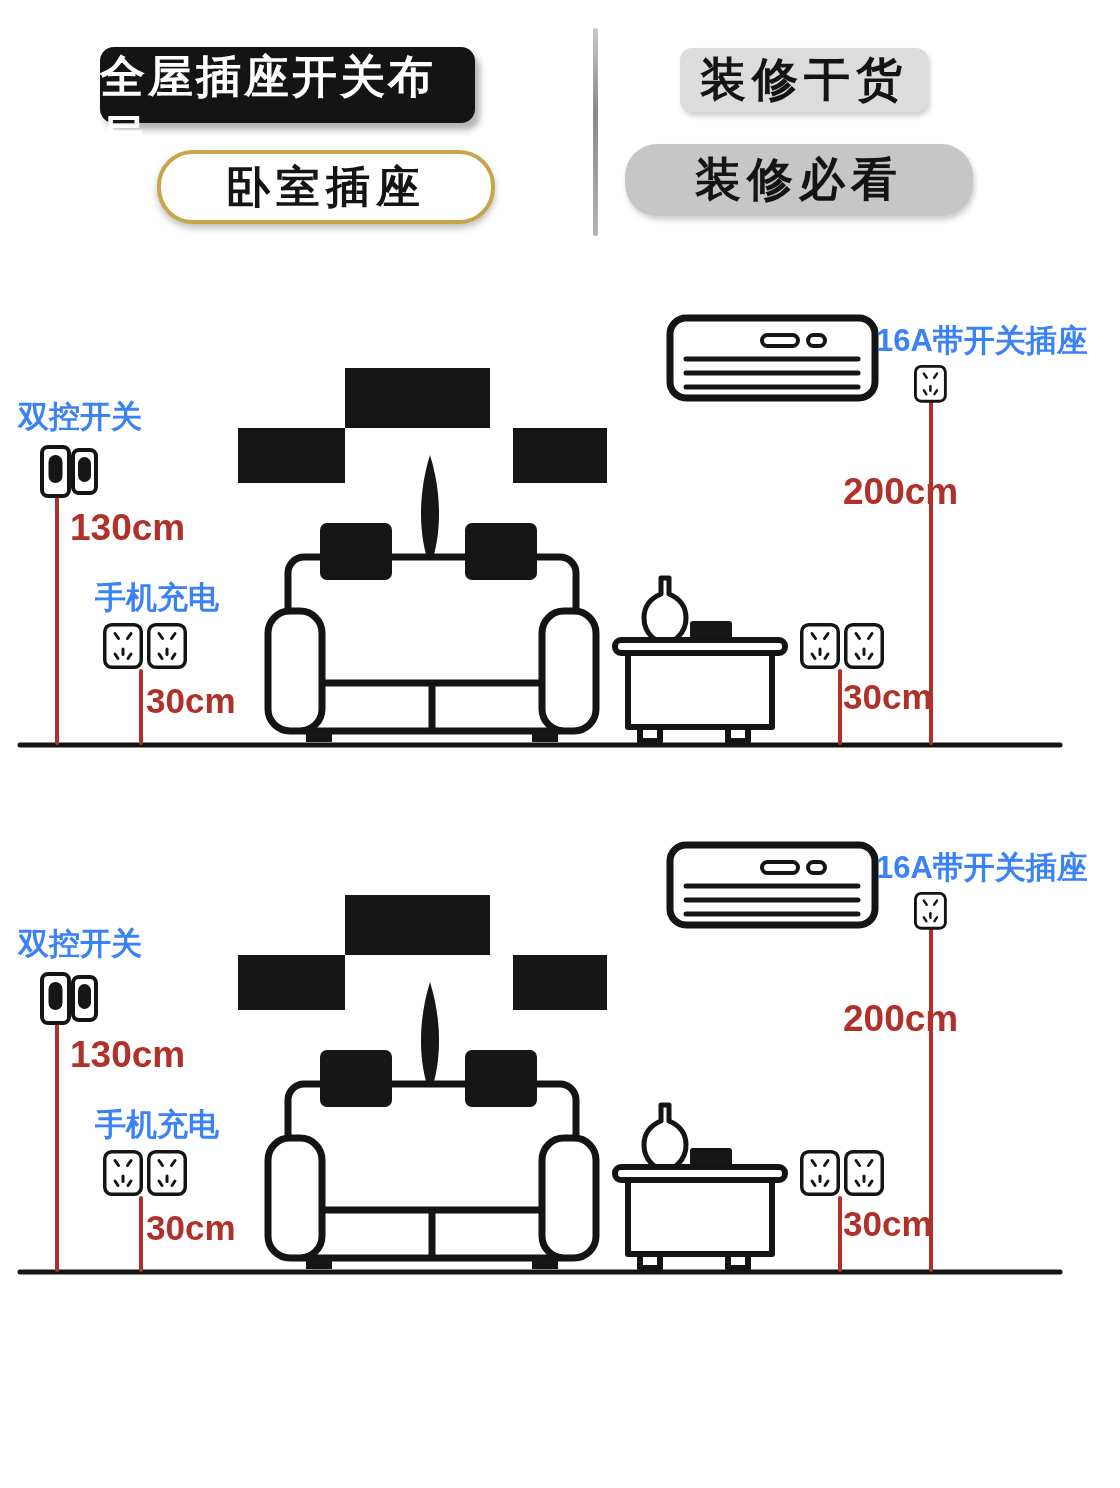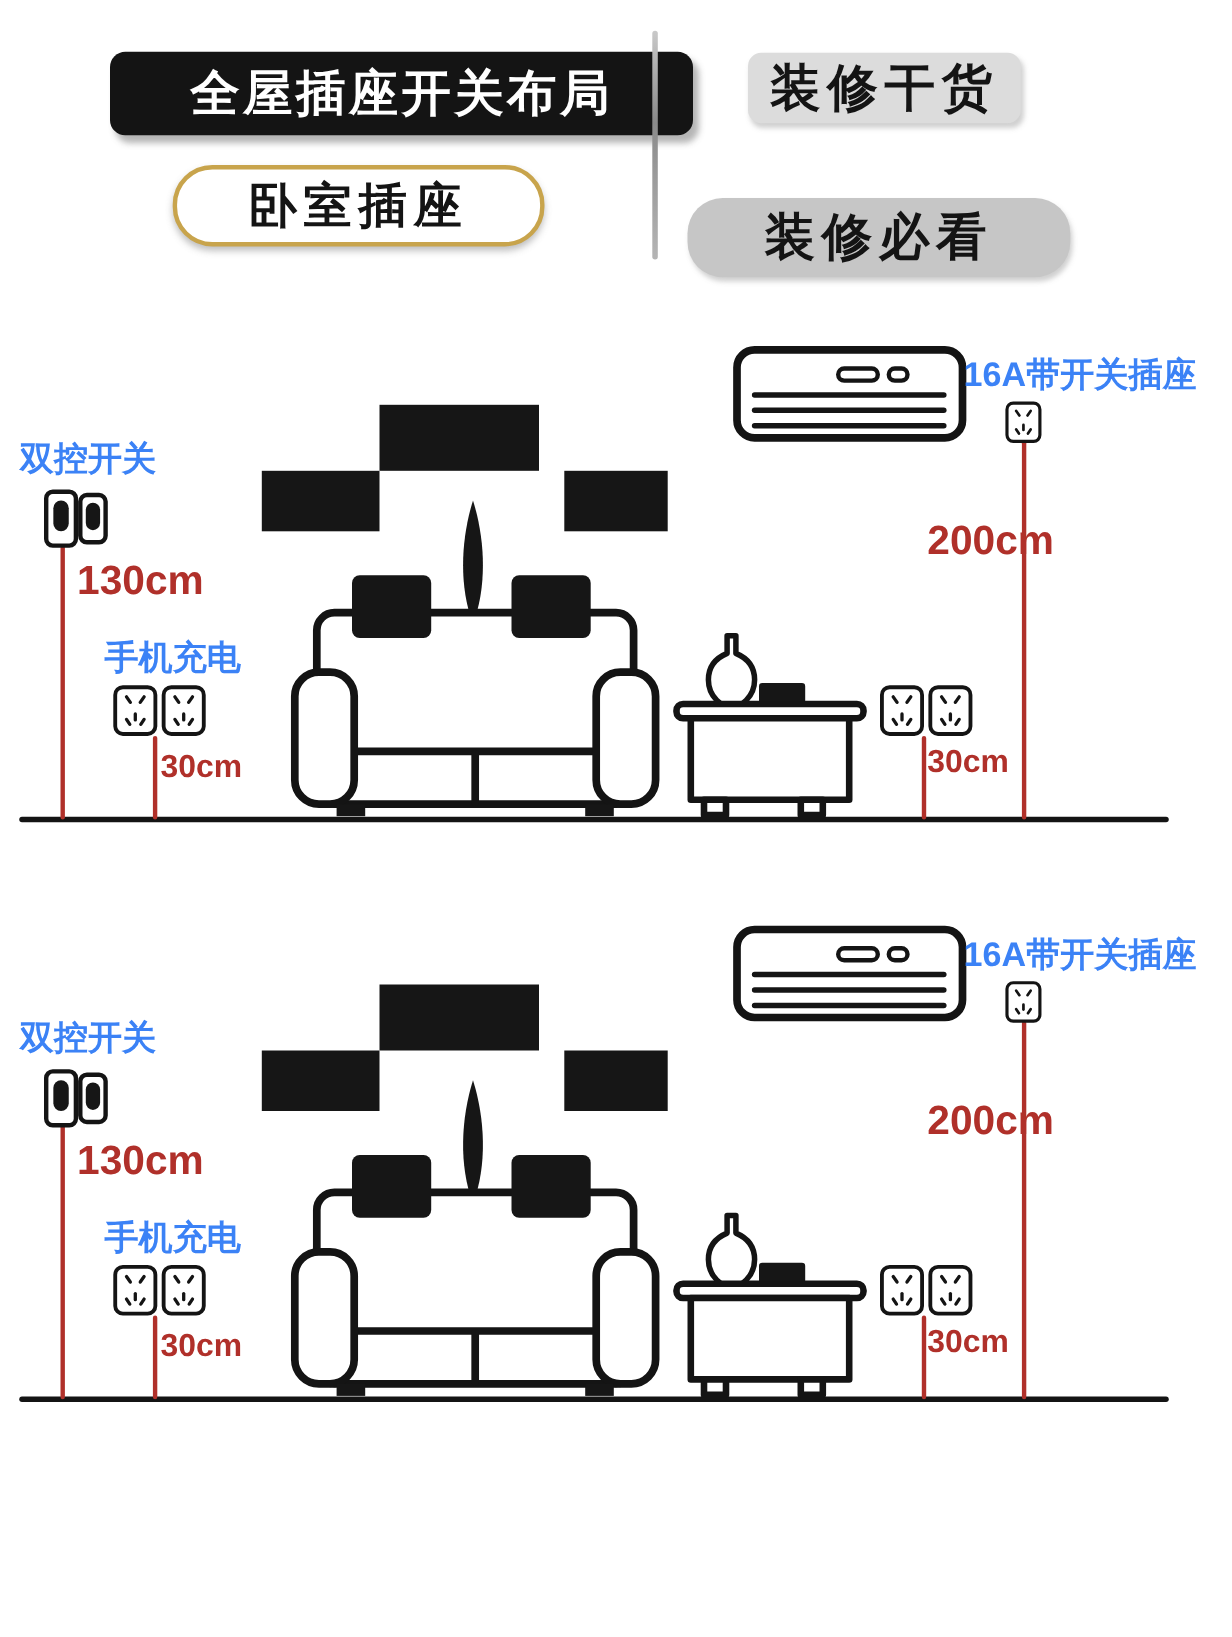--- a/index.html
+++ b/index.html
@@ -2,23 +2,23 @@
 <html style="--accent: #b0302a;"><head>
 <meta charset="utf-8">
 <style>
   html,body{margin:0;padding:0;background:#ffffff;}
   .page{
     position:relative;width:1120px;height:1488px;background:#ffffff;overflow:hidden;
     font-family:"Liberation Sans","DejaVu Sans",sans-serif;color:#161616;
   }
   
   .title-box{
-    position:absolute;left:100px;top:47px;width:530px;height:76px;
+    position:absolute;left:100px;top:47px;width:375px;height:76px;
     background:#141414;border-radius:14px;
-    display:flex;align-items:center;justify-content:center;
+    display:flex;align-items:flex-start;justify-content:center;
     box-shadow:5px 7px 6px rgba(90,90,90,.45);
   }
   .title-box span{color:#ffffff;font-size:45px;font-weight:700;letter-spacing:3px;}
   .hdr-divider{
     position:absolute;left:593px;top:28px;width:5px;height:208px;border-radius:3px;
     background:linear-gradient(180deg,#c9c9c9,#8a8a8a 40%,#b5b5b5);
   }
   .tag-top{
     position:absolute;left:680px;top:48px;width:248px;height:64px;
     background:#dcdcdc;border-radius:12px;
@@ -32,29 +32,28 @@
     display:flex;align-items:center;justify-content:center;
     font-size:44px;font-weight:700;letter-spacing:6px;color:#141414;
     box-shadow:0 4px 7px rgba(110,110,110,.45);
   }
   .tag-bottom{
     position:absolute;left:625px;top:144px;width:348px;height:72px;
     background:#c6c6c6;border-radius:32px;
     display:flex;align-items:center;justify-content:center;
     font-size:46px;font-weight:700;letter-spacing:6px;color:#141414;
     box-shadow:2px 4px 5px rgba(120,120,120,.35);
-    margin-top:36px;
   }
   
   .diagram{position:absolute;left:10px;width:1080px;height:470px;}
   .diagram svg.scene{position:absolute;left:0;top:0;width:1080px;height:470px;display:block;}
   .label{position:absolute;font-weight:700;color:#3b82f6;white-space:nowrap;line-height:1;}
   .lbl-black{font-size:31px;}
   .lbl-red{font-size:37px;color:var(--accent,#b0302a);}
-  .lbl-red-sm{font-size:29px;color:var(--accent,#b0302a);}
+  .lbl-red-sm{font-size:35px;color:var(--accent,#b0302a);}
   .defs-holder{position:absolute;width:0;height:0;overflow:hidden;}
 </style>
 </head>
 <body>
 
 <div class="page">
 
   <header>
     <div class="title-box">
       <span>全屋插座开关布局</span>

